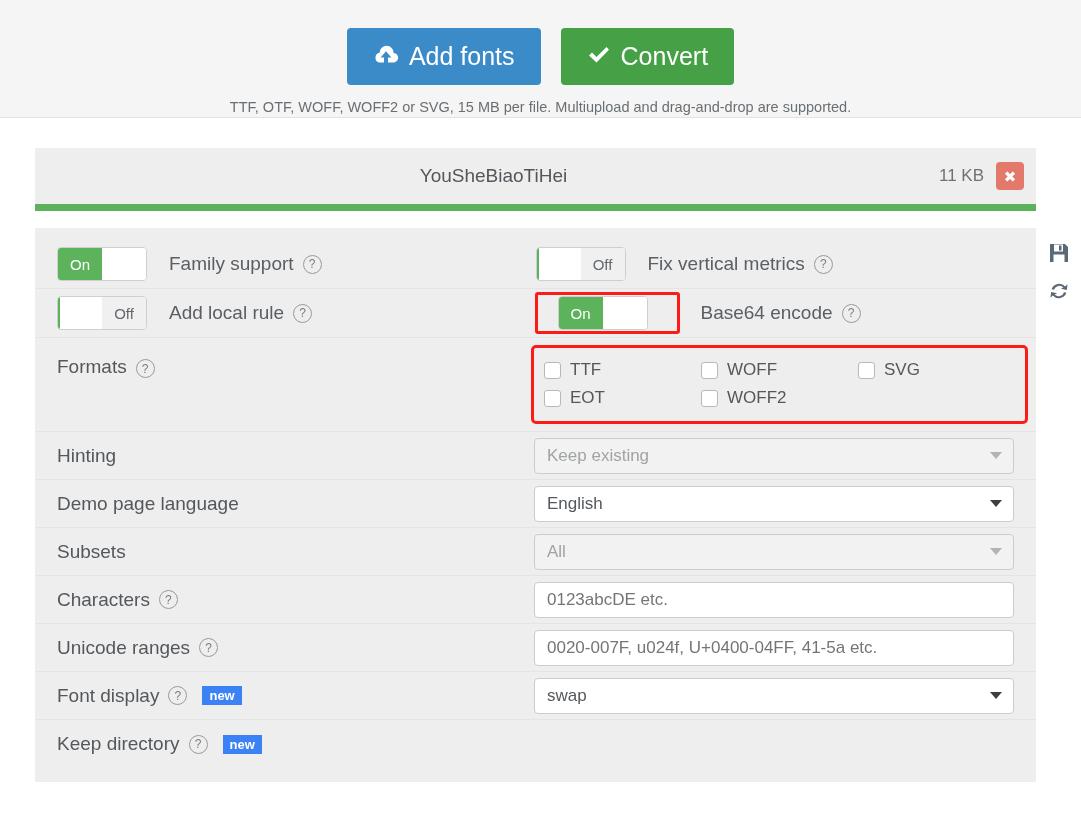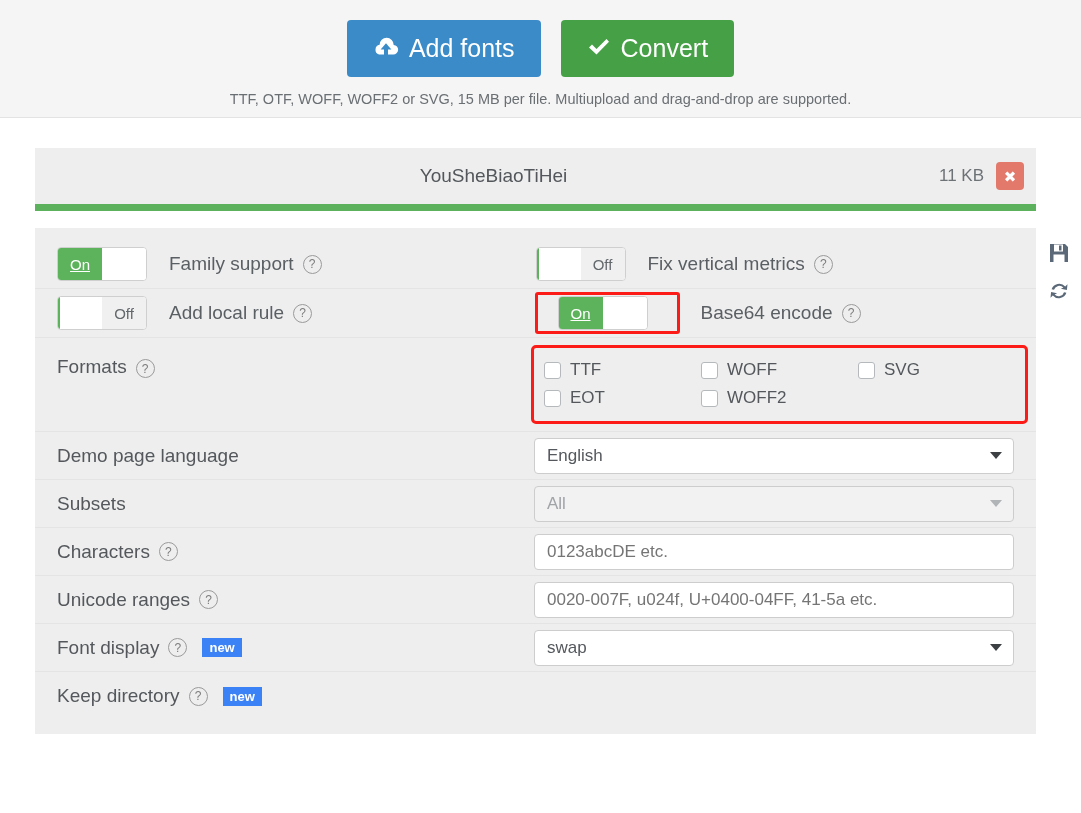--- a/index.html
+++ b/index.html
@@ -17,21 +17,21 @@
     height: 118px;
     background: #f5f5f5;
     border-bottom: 1px solid #e3e3e3;
     box-sizing: border-box;
     position: relative;
   }
   .topbar-buttons {
     display: flex;
     justify-content: center;
     gap: 20px;
-    padding-top: 20px;
+    padding-top: 28px;
   }
   .btn {
     border: none;
     border-radius: 4px;
     color: #ffffff;
     font-size: 25px;
     font-family: "Liberation Sans", sans-serif;
     padding: 0 26px;
     height: 57px;
     display: flex;
@@ -158,21 +158,21 @@
     flex: none;
     box-sizing: border-box;
   }
   .switch .half {
     width: 50%;
     display: flex;
     align-items: center;
     justify-content: center;
     font-size: 15px;
   }
-  .switch.on .lab { background: #5cb35c; color: #ffffff; text-decoration: underline; }
+  .switch.on .lab { background: #5cb35c; color: #ffffff; }
   .switch.on .knob { background: #ffffff; }
   .switch.off .knob { background: #ffffff; border-left: 2px solid #5cb35c; box-sizing: border-box; }
   .switch.off .lab { background: #f0f0f0; color: #63686c; }
 
   .tlabel {
     font-size: 19px;
     color: #5a5f64;
     margin-left: 22px;
     display: flex;
     align-items: center;
@@ -391,20 +391,31 @@
             <span>EOT</span>
           </label>
           <label class="fmt-item">
             <span class="cb"></span>
             <span>WOFF2</span>
           </label>
         </div>
       </div>
     </div>
 
+    <div class="row">
+      <span class="rlabel">
+        <span>Hinting</span>
+      </span>
+      <div class="rctrl">
+        <div class="field disabled">
+          <span>Keep existing</span>
+          <span class="caret dim"></span>
+        </div>
+      </div>
+    </div>
 
     <div class="row">
       <span class="rlabel">
         <span>Demo page language</span>
       </span>
       <div class="rctrl">
         <div class="field">
           <span>English</span>
           <span class="caret"></span>
         </div>

